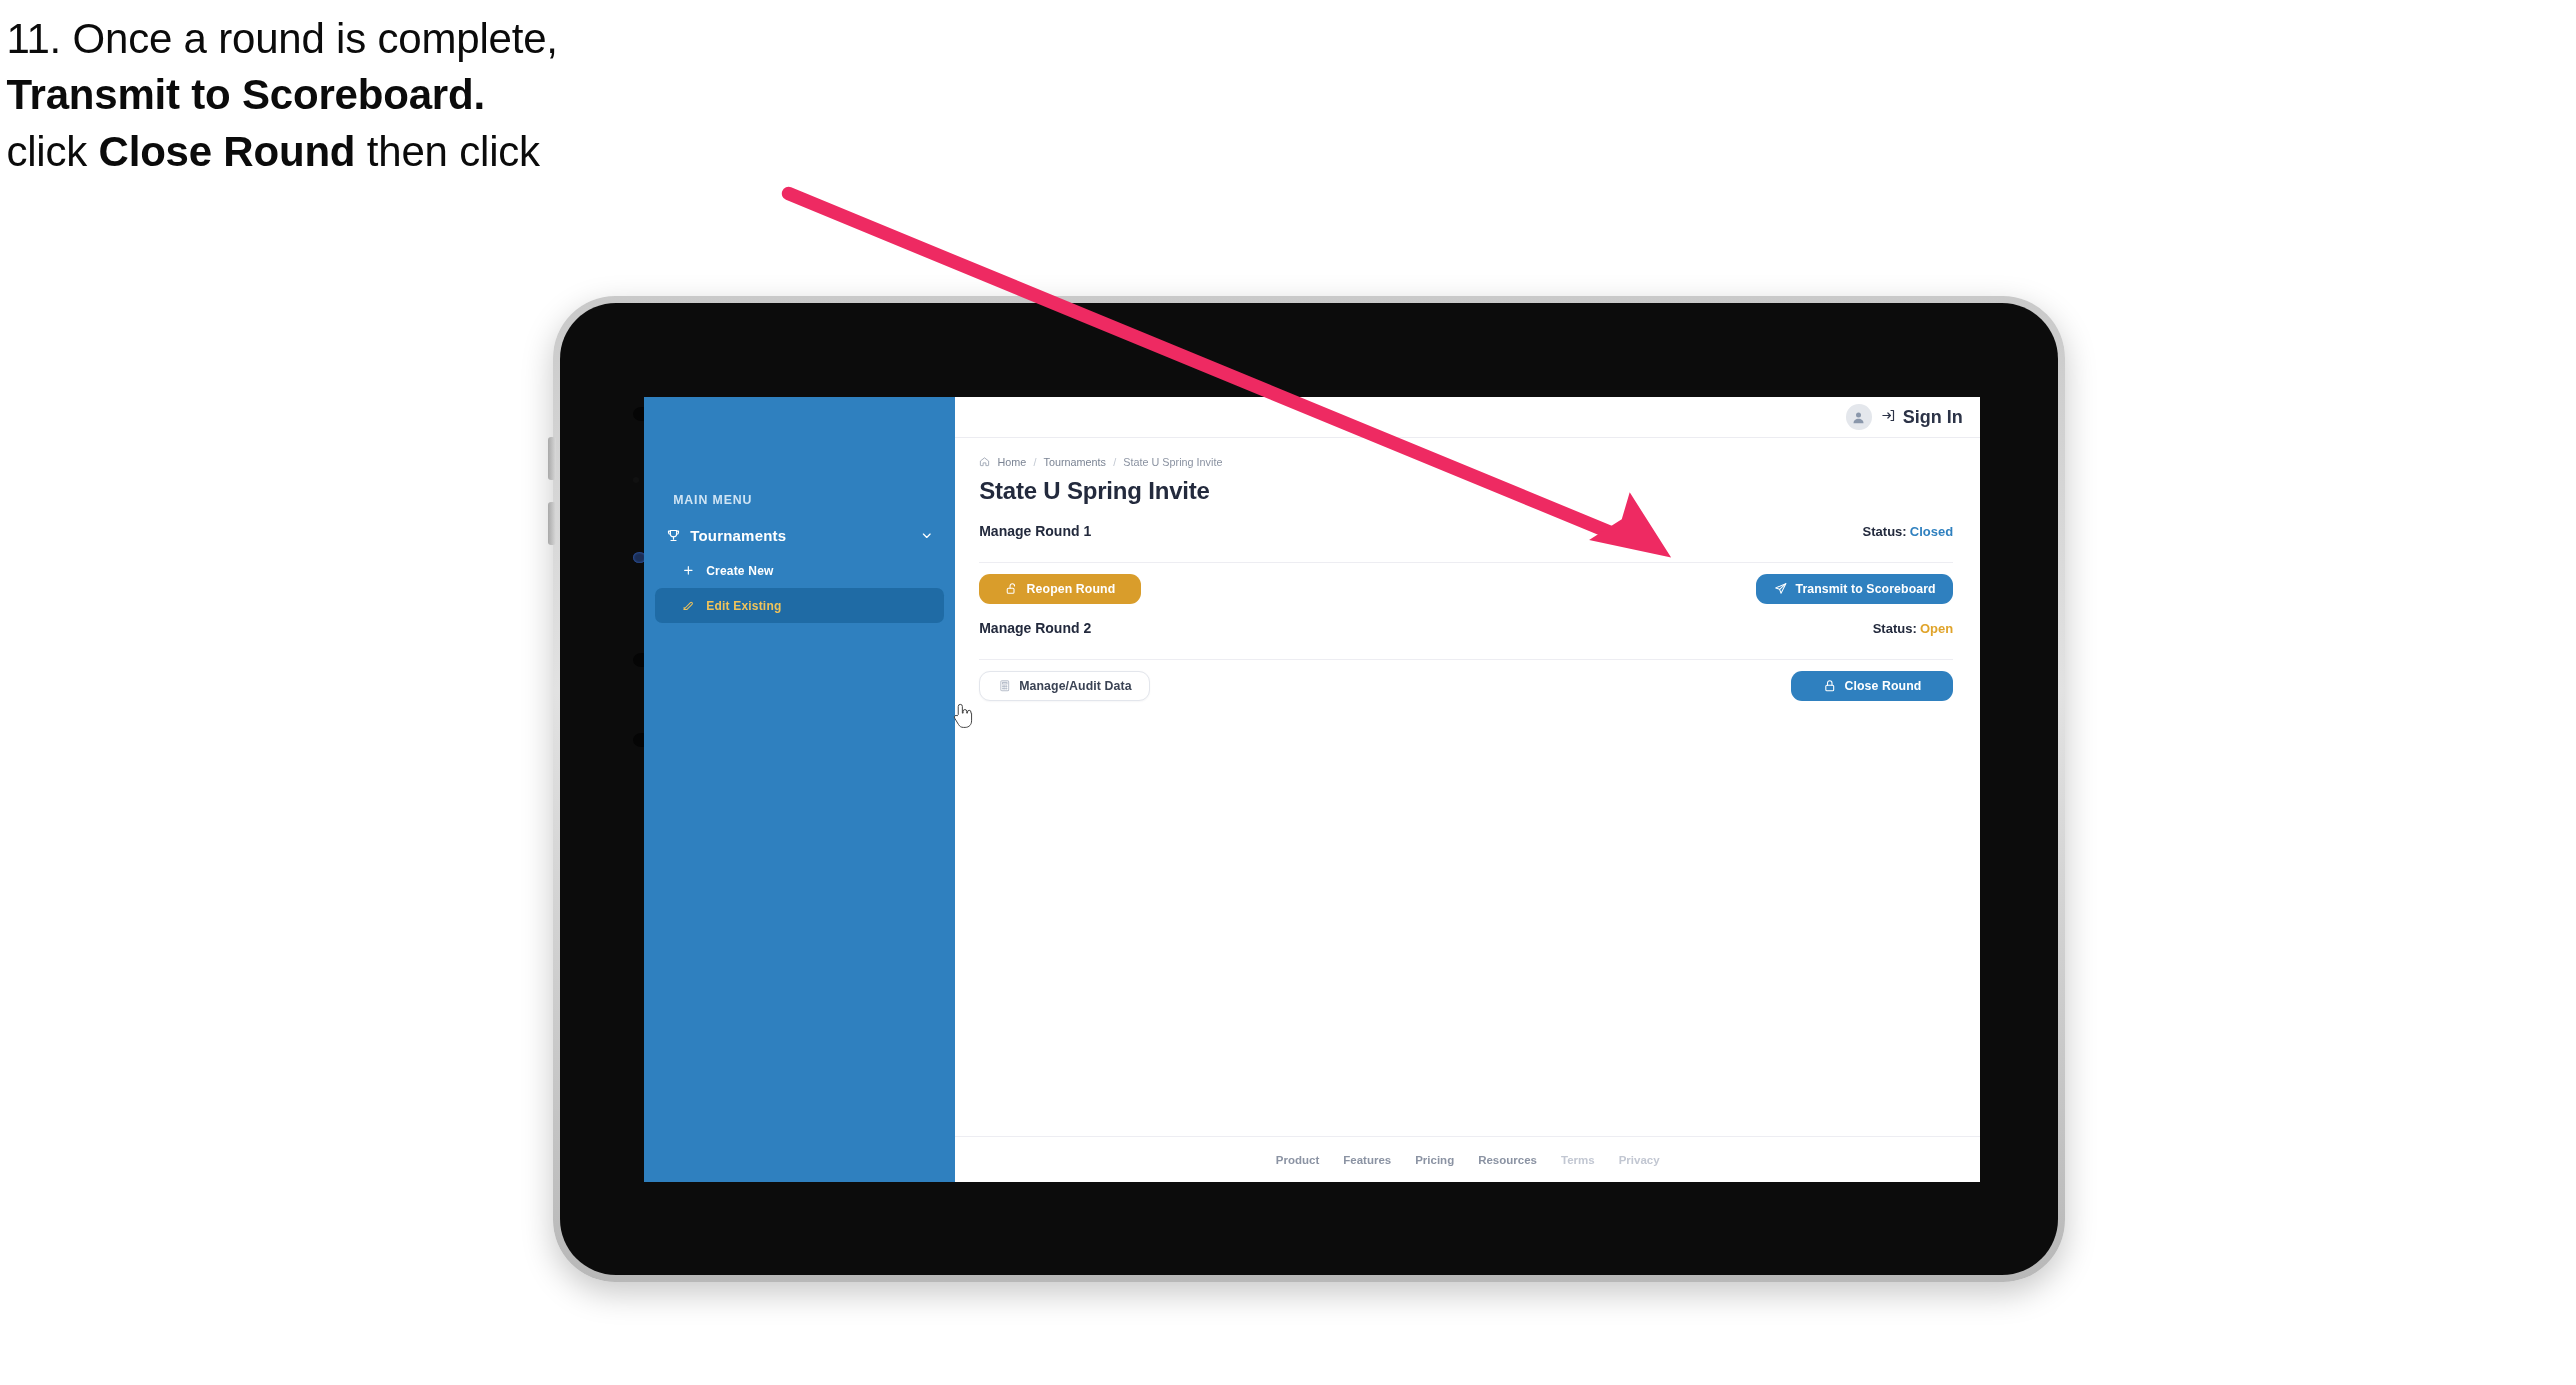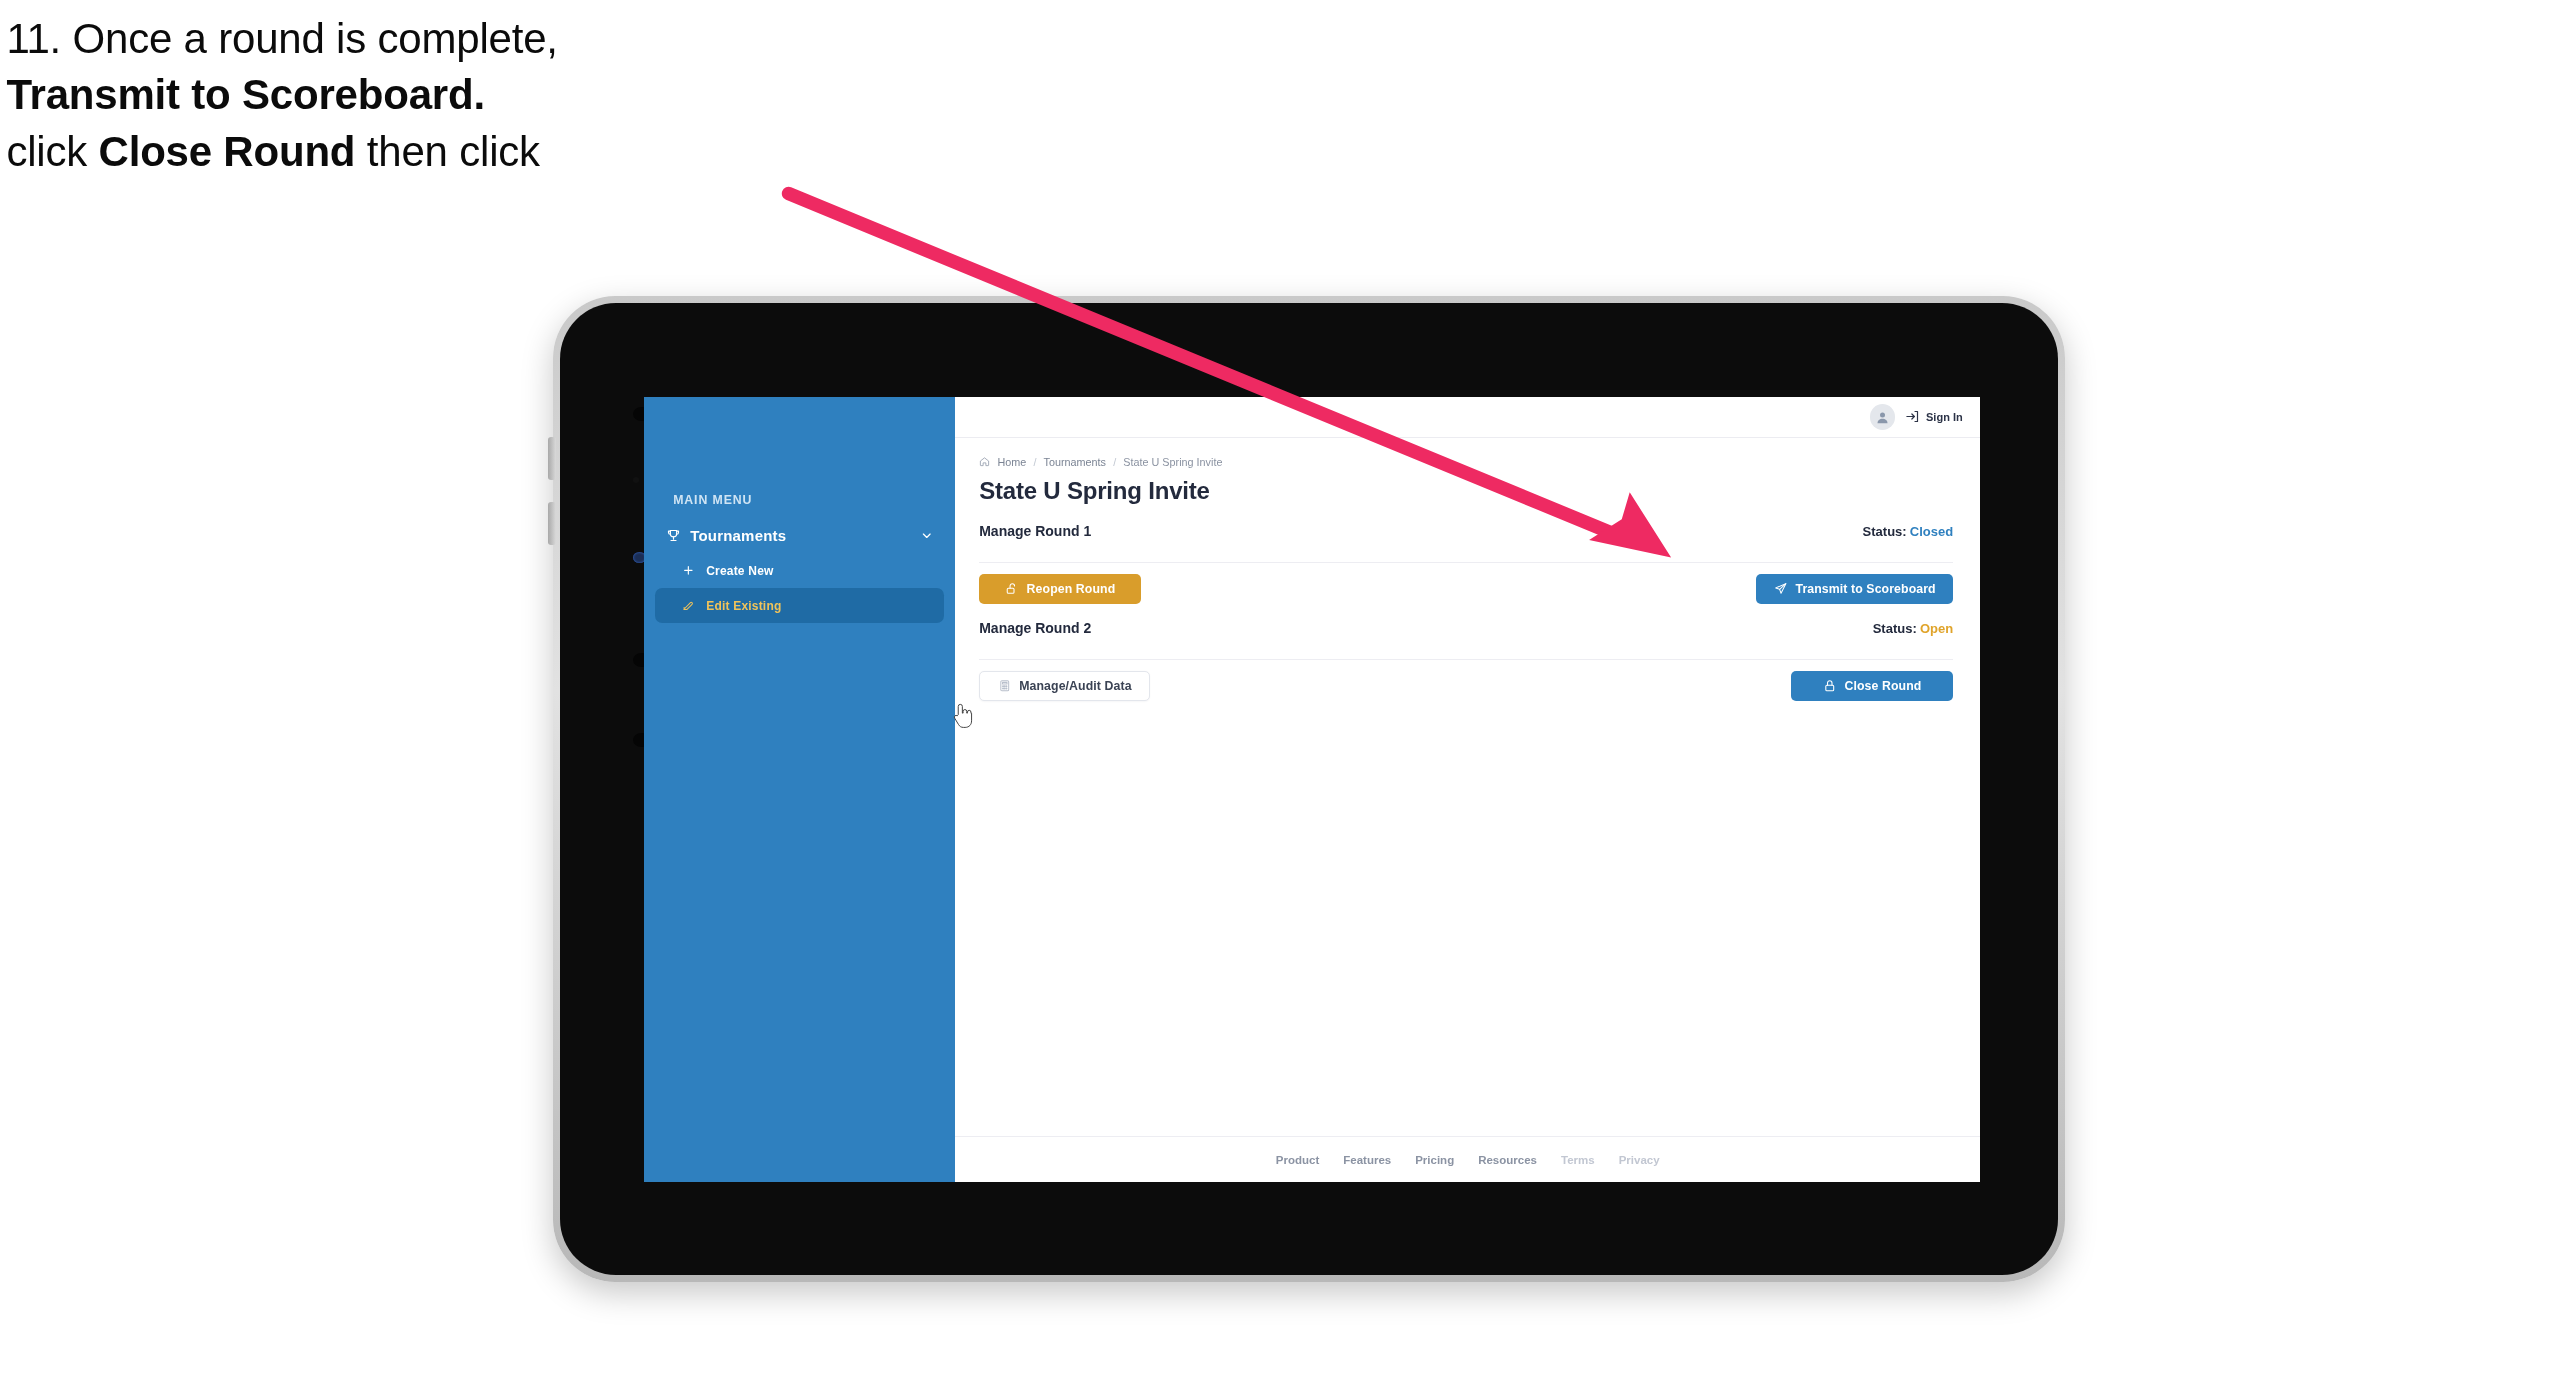--- a/index.html
+++ b/index.html
@@ -120,21 +120,21 @@
     display: flex; align-items: center; justify-content: flex-end;
     padding-right: 17.5px; gap: 9.6px;
   }
   .avatar {
     width: 25.5px; height: 25.5px; border-radius: 50%;
     background: #e4e7ec;
     display: flex; align-items: center; justify-content: center;
   }
   .signin {
     display: flex; align-items: center; gap: 6.4px;
-    font-size: 11px; font-weight: 700; color: #2c3347;
+    font-size: 18px; font-weight: 700; color: #2c3347;
   }
 
   .content { flex: 1 1 auto; padding: 17.5px 27px 0 24px; }
 
   .crumbs {
     display: flex; align-items: center; gap: 7.2px;
     font-size: 10.8px; color: #7b8494; margin-bottom: 9.6px;
   }
   .crumbs .sep { color: #c2c8d2; }
   .crumbs a { color: #7b8494; text-decoration: none; }
@@ -158,21 +158,21 @@
   .round-status .v.pending { color: #232a3d; }
 
   .round-actions {
     display: flex; align-items: center; justify-content: space-between;
     padding-top: 11px;
   }
   .btn {
     display: inline-flex; align-items: center; justify-content: center;
     gap: 8px;
     height: 30px; padding: 0 17.5px;
-    border-radius: 5px; border: 0;
+    border-radius: 11px; border: 0;
     font-size: 12.3px; font-weight: 700; letter-spacing: 0.1px;
     cursor: pointer; white-space: nowrap;
     font-family: "Liberation Sans", sans-serif;
   }
   .btn svg { display: block; flex: none; }
   .btn-gold  { background: #d99d2b; color: #ffffff; min-width: 162px; }
   .btn-blue  { background: #2f80bf; color: #ffffff; min-width: 162px; }
   .btn-ghost {
     background: #ffffff; color: #3b4354;
     border: 0.8px solid #e3e6ec; min-width: 162px;

